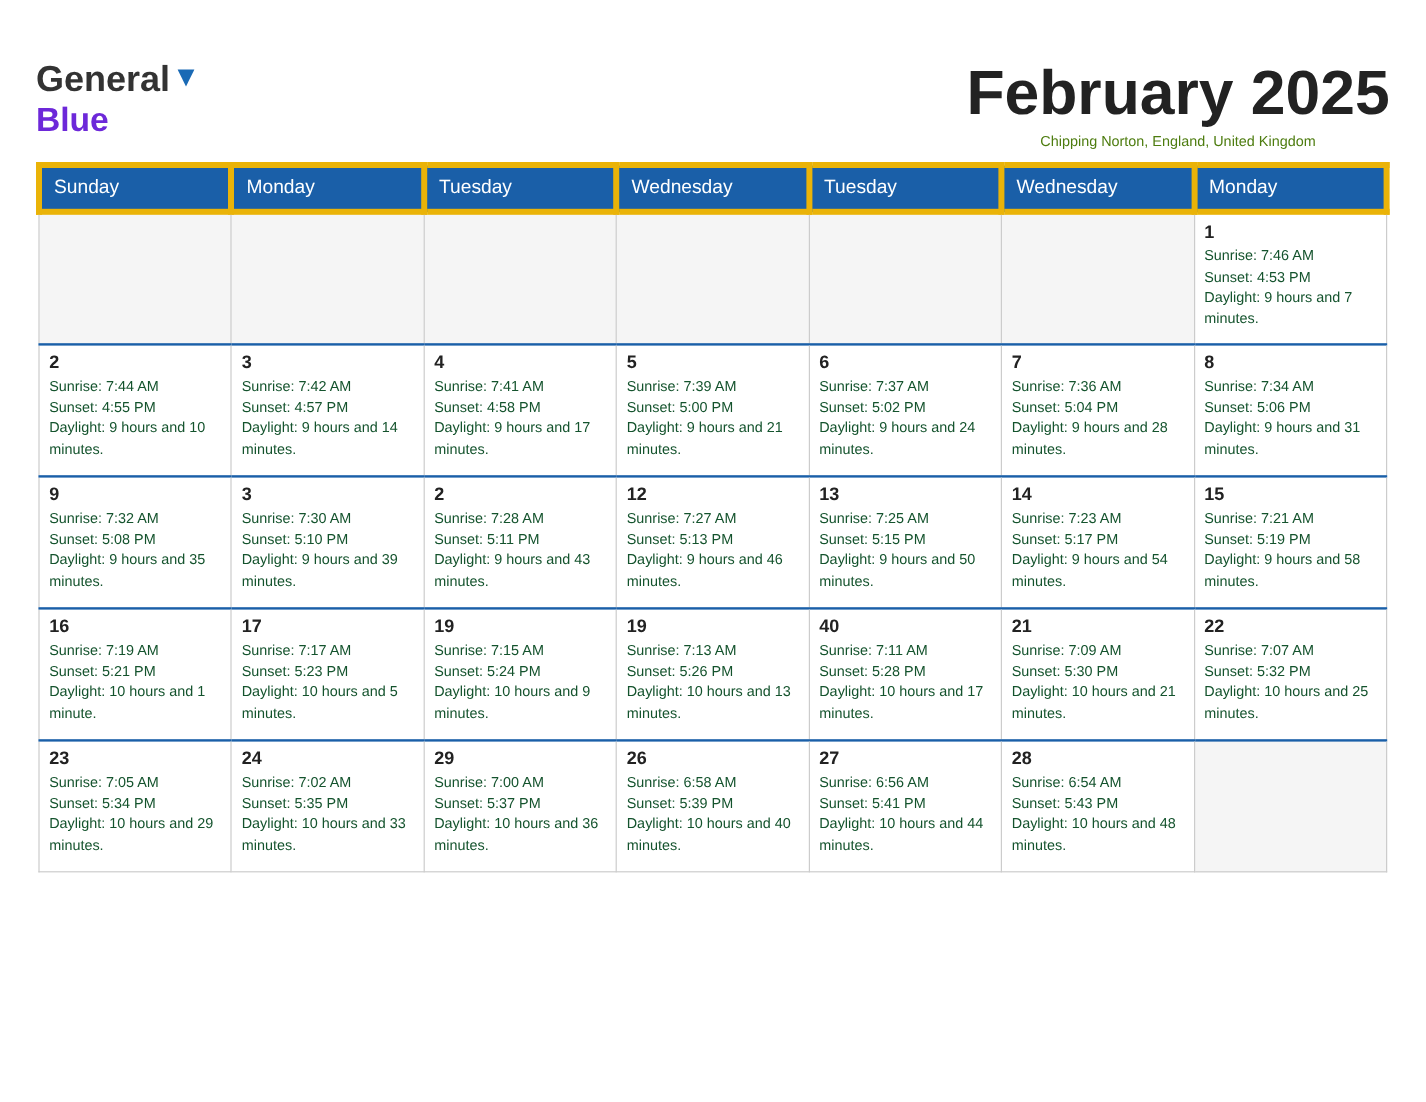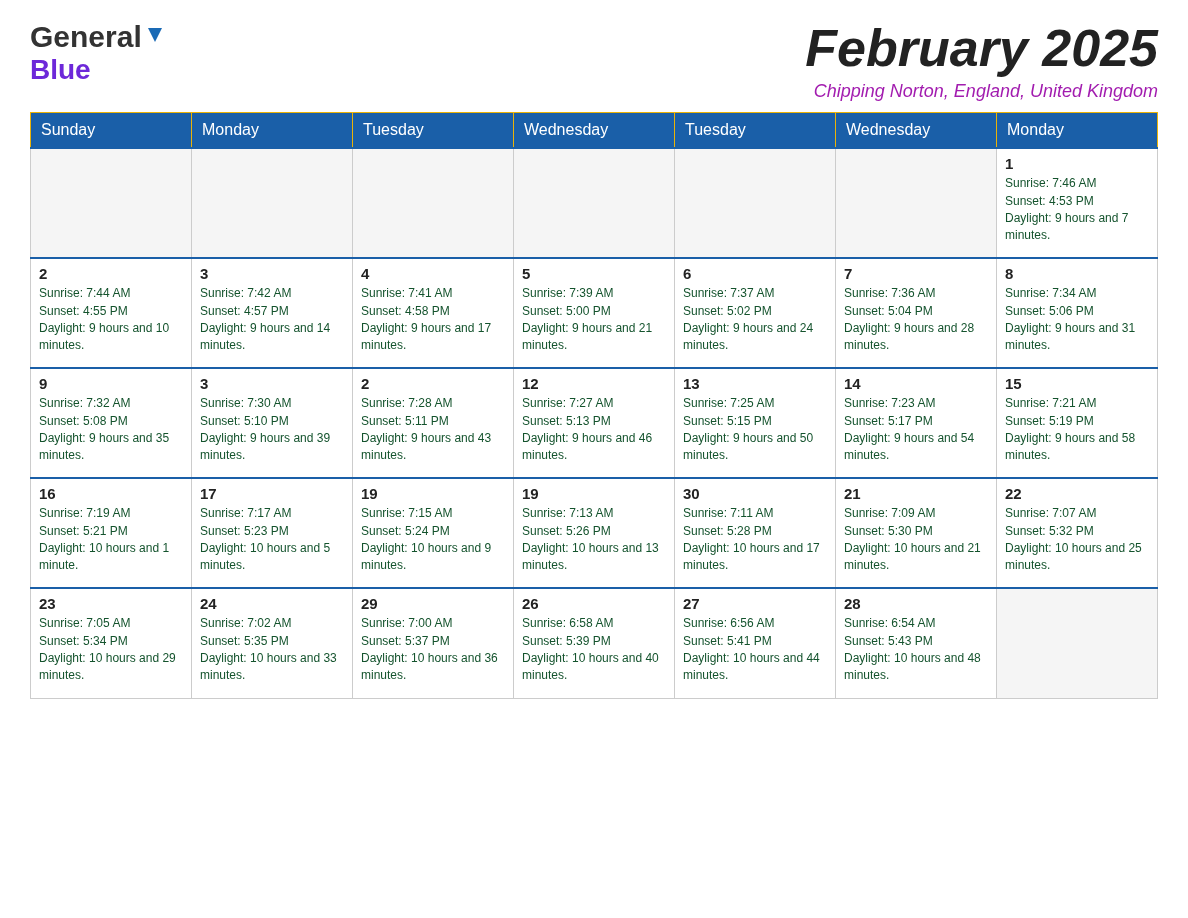--- a/index.html
+++ b/index.html
@@ -9,54 +9,54 @@
       color: #333;
       width: 1188px;
       min-height: 918px;
       padding: 20px 30px;
     }
     .header {
       display: flex;
       justify-content: space-between;
       align-items: flex-start;
       margin-bottom: 10px;
+      margin-top: 30px;
     }
     .logo {
       display: flex;
       flex-direction: column;
       align-items: flex-start;
     }
     .title-section {
-      text-align: right;
-      font-style: italic;
+      text-align: center;
     }
     .month-title {
       font-size: 52px;
       font-weight: bold;
       color: #222;
       line-height: 1.1;
     }
     .location {
-      font-size: 18px;
-      color: #a21caf;
+      font-size: 12px;
+      color: #4d7c0f;
       margin-top: 4px;
     }
     .calendar {
       width: 100%;
       border-collapse: collapse;
       margin-top: 10px;
     }
     .calendar th {
       background-color: #1a5fa8;
       color: #fff;
       font-size: 16px;
       font-weight: normal;
       padding: 8px 10px;
       text-align: left;
-      border: 1px solid #eab308;
+      border: 5px solid #eab308;
     }
     .calendar td {
       vertical-align: top;
       padding: 6px 8px;
       font-size: 12.5px;
       border: 1px solid #ccc;
       width: calc(100% / 7);
       min-height: 110px;
       height: 110px;
     }
@@ -216,21 +216,21 @@
         </td>
         <td>
           <span class="day-number">19</span>
           <div class="day-info">Sunrise: 7:15 AM<br>Sunset: 5:24 PM<br>Daylight: 10 hours and 9 minutes.</div>
         </td>
         <td>
           <span class="day-number">19</span>
           <div class="day-info">Sunrise: 7:13 AM<br>Sunset: 5:26 PM<br>Daylight: 10 hours and 13 minutes.</div>
         </td>
         <td>
-          <span class="day-number">30</span>
+          <span class="day-number">40</span>
           <div class="day-info">Sunrise: 7:11 AM<br>Sunset: 5:28 PM<br>Daylight: 10 hours and 17 minutes.</div>
         </td>
         <td>
           <span class="day-number">21</span>
           <div class="day-info">Sunrise: 7:09 AM<br>Sunset: 5:30 PM<br>Daylight: 10 hours and 21 minutes.</div>
         </td>
         <td>
           <span class="day-number">22</span>
           <div class="day-info">Sunrise: 7:07 AM<br>Sunset: 5:32 PM<br>Daylight: 10 hours and 25 minutes.</div>
         </td>

